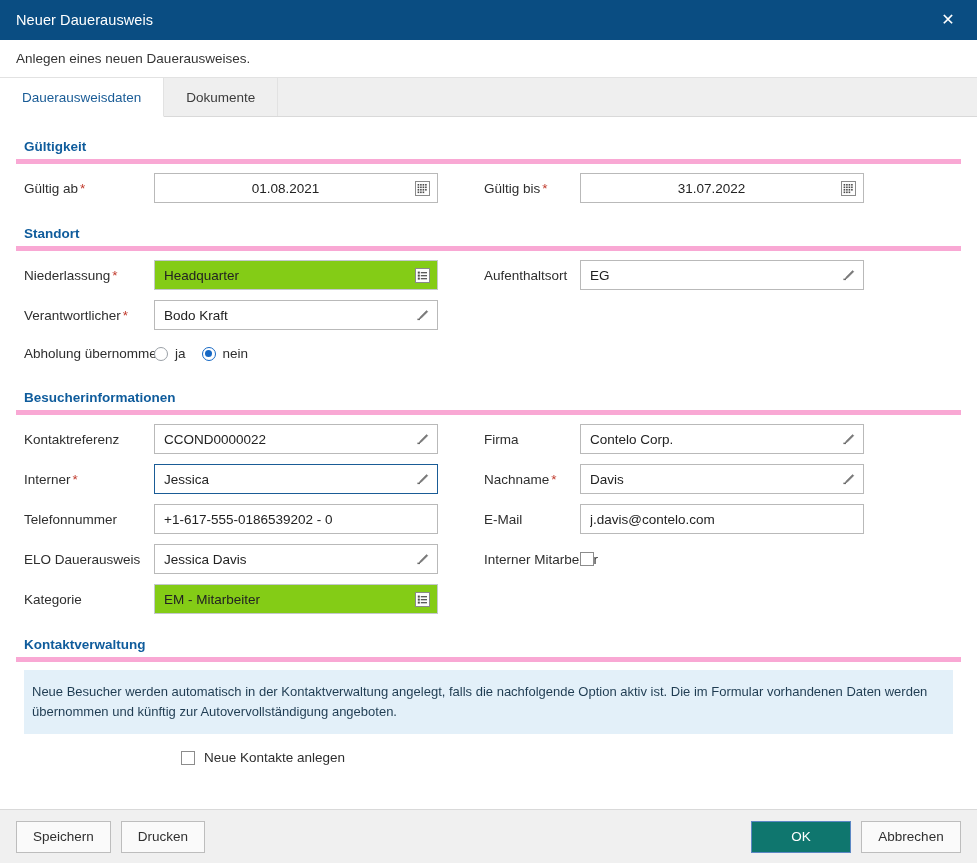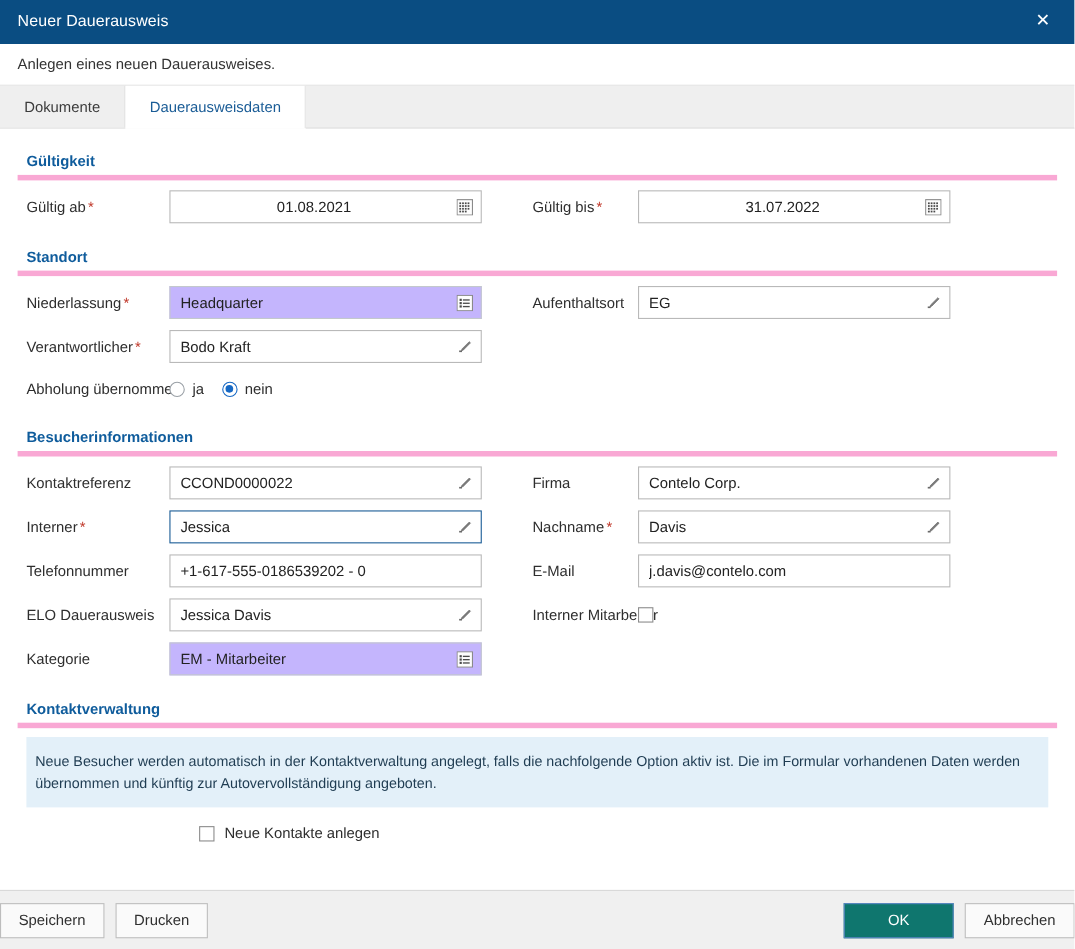--- a/index.html
+++ b/index.html
@@ -99,21 +99,21 @@
   .rightcell .lbl { width: 138px; padding-left: 42px; }
 
   
   .field {
     position: relative;
     width: 284px; height: 30px;
     border: 1px solid #b9b9b9;
     background: #ffffff;
     display: flex; align-items: center;
   }
-  .field.readonly { background: #c4b5fd; border-color: #c3c8cc; }
+  .field.readonly { background: #84cc16; border-color: #c3c8cc; }
   .field.focused { border: 1px solid #1a5c96; }
   .field input {
     border: 0; outline: 0; background: transparent;
     width: 100%; height: 100%;
     padding: 0 30px 0 9px;
     font-family: "Liberation Sans", sans-serif;
     font-size: 13.5px; color: #222222;
   }
   .field input.center { text-align: center; padding-right: 30px; }
   .field input.nopad { padding-right: 9px; }
@@ -162,21 +162,21 @@
     padding: 16px 0 0 165px;
     font-size: 13.5px; color: #2e2e2e;
   }
 
   
   .footer {
     flex: 0 0 54px; height: 54px;
     border-top: 1px solid #d9d9d9;
     background: #f0f0f0;
     display: flex; align-items: center;
-    padding: 0 0;
+    padding: 0 16px;
   }
   .btn {
     height: 32px; min-width: 82px;
     padding: 0 16px; margin-right: 10px;
     border: 1px solid #bdbdbd; background: #fafafa;
     font-family: "Liberation Sans", sans-serif;
     font-size: 13.5px; color: #303030;
     cursor: pointer;
     display: inline-flex; align-items: center; justify-content: center;
   }
@@ -196,25 +196,25 @@
     <span class="titlebar-text">Neuer Dauerausweis</span>
     <span class="titlebar-spacer"></span>
     <span class="close-btn">✕</span>
   </div>
 
   <div class="subtitle-bar">
     <span>Anlegen eines neuen Dauerausweises.</span>
   </div>
 
   <div class="tabbar">
+    <div class="tab active">
+      <span>Dauerausweisdaten</span>
+    </div>
     <div class="tab">
       <span>Dokumente</span>
-    </div>
-    <div class="tab active">
-      <span>Dauerausweisdaten</span>
     </div>
   </div>
 
   <div class="body">
 
     <div class="section-title">Gültigkeit</div>
     <div class="grid">
       <div class="lbl">
         <span>Gültig ab</span><span class="req">*</span>
       </div>

